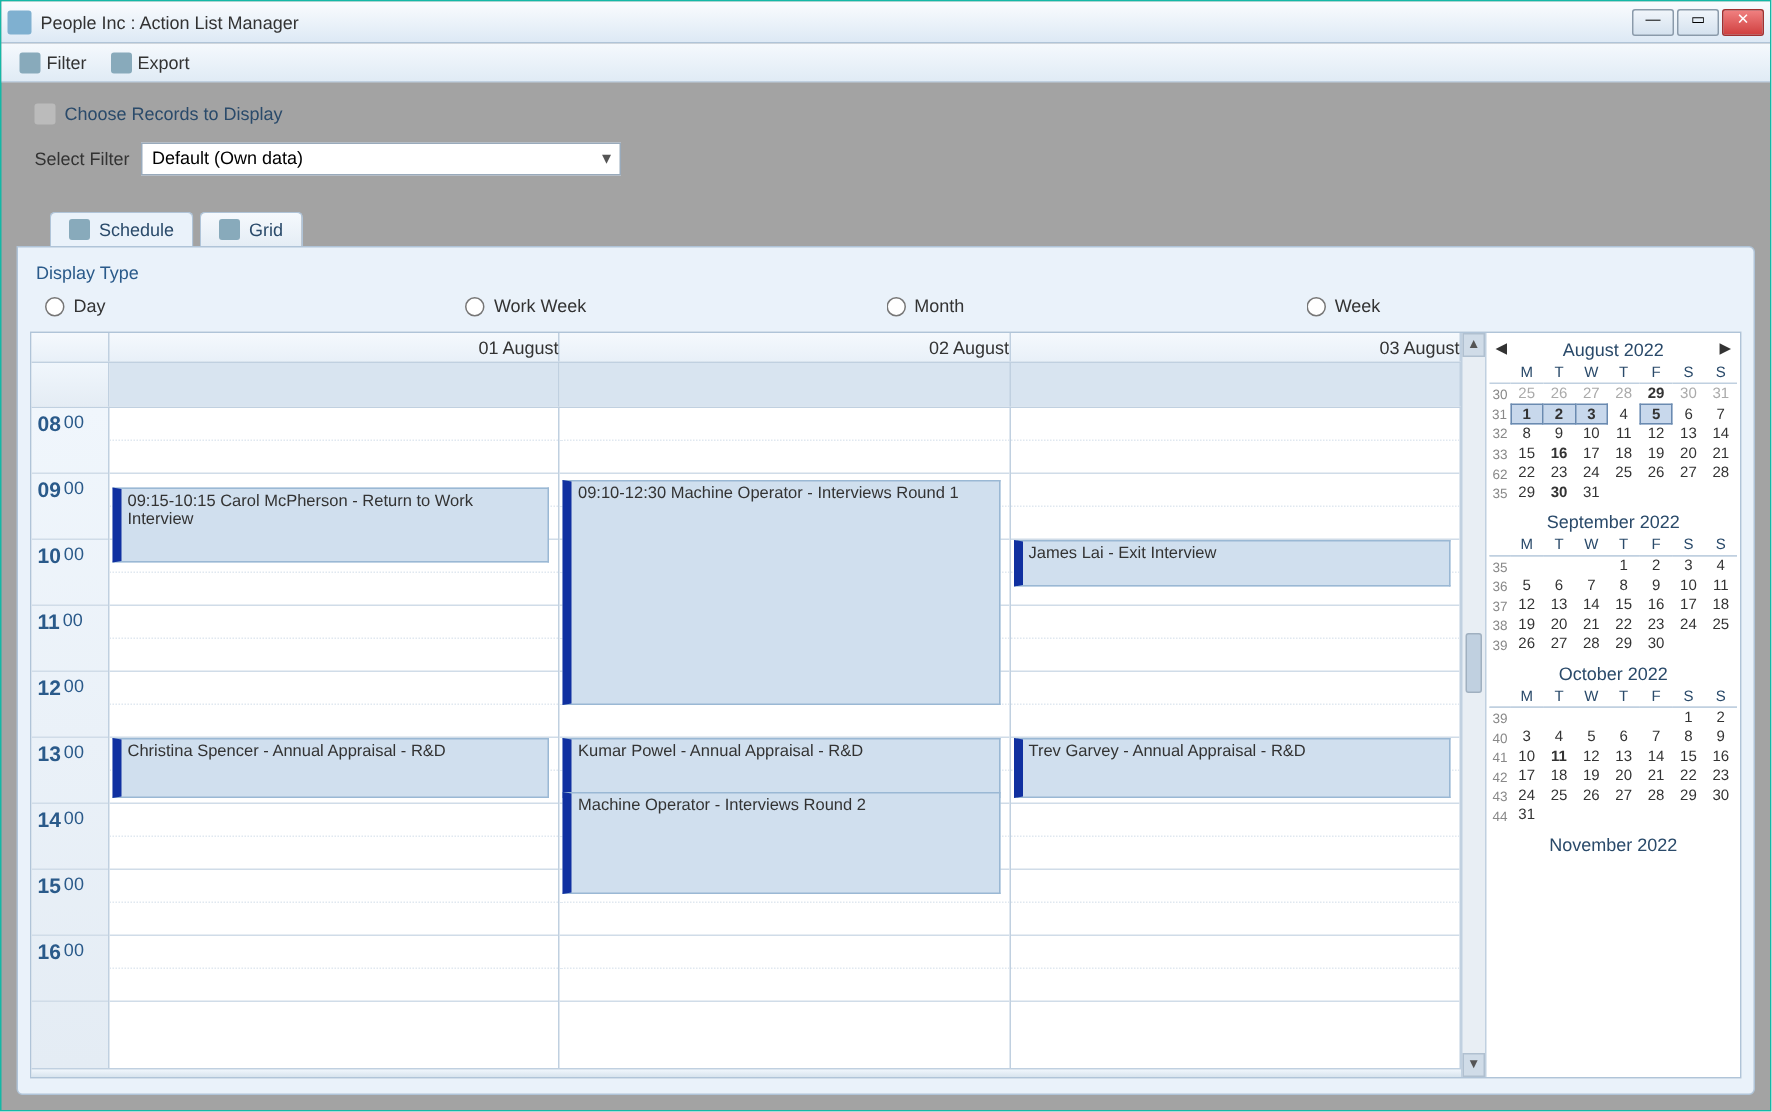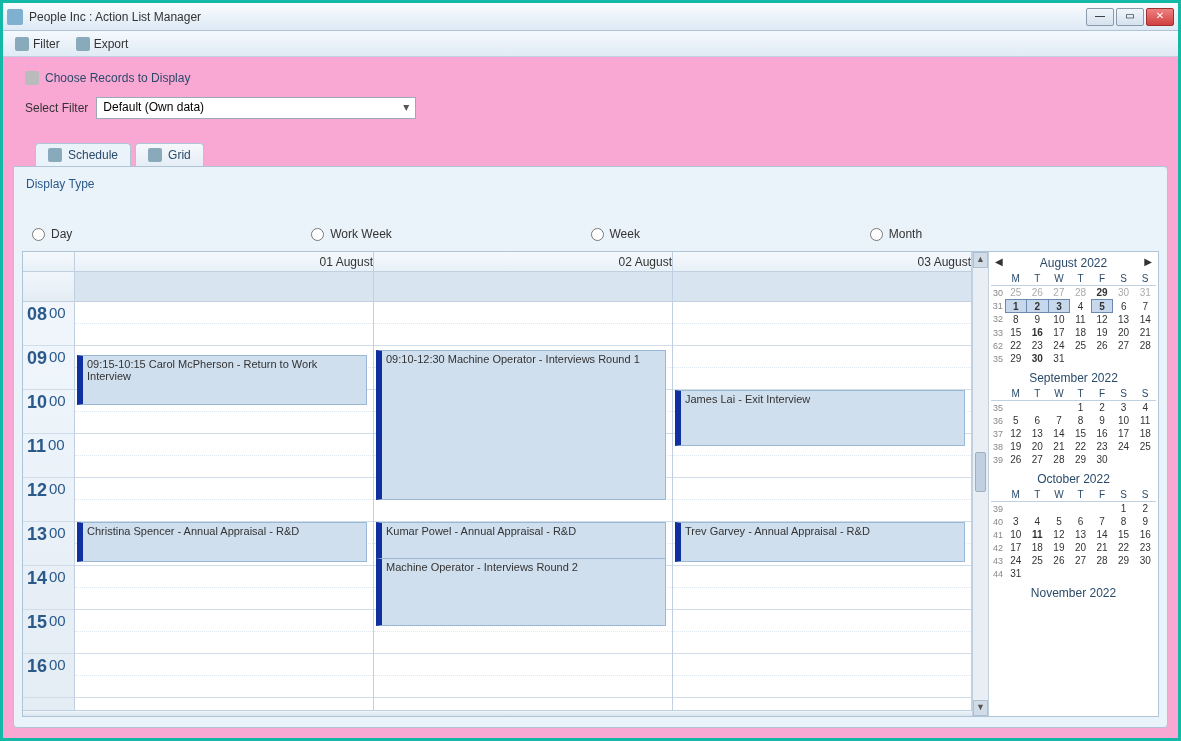--- a/index.html
+++ b/index.html
@@ -1,17 +1,17 @@
 <!DOCTYPE html>
 <html><head>
 <meta charset="utf-8">
 <style>
   * { box-sizing: border-box; font-family: "Segoe UI", Tahoma, sans-serif; font-size: 12px; }
   body { margin: 0; background: #e8f0f8; }
-  .window { width: 1181px; height: 741px; background: #f9a8d4; border: 3px solid #14b8a6; display: flex; flex-direction: column; }
+  .window { width: 1181px; height: 741px; background: #a3a3a3; border: 1px solid #14b8a6; display: flex; flex-direction: column; }
   .titlebar { height: 28px; background: linear-gradient(#fafcfe, #dde9f5); display: flex; align-items: center; padding: 0 4px; border-bottom: 1px solid #b0c4d8; }
   .titlebar .app-icon { width: 16px; height: 16px; margin-right: 6px; background: #7fb0d0; border-radius: 2px; }
   .titlebar .title { flex: 1; color: #333; }
   .win-btns { display: flex; gap: 2px; }
   .win-btn { width: 28px; height: 18px; border: 1px solid #8a9aaa; border-radius: 2px; background: linear-gradient(#f0f5fa,#d5e2ef); text-align: center; line-height: 14px; font-size: 10px; cursor: pointer; }
   .win-btn.close { background: linear-gradient(#f08080,#d04040); color:#fff; border-color:#a03030;}
   .toolbar { height: 26px; background: linear-gradient(#f5f9fd,#e0ebf5); border-bottom: 1px solid #c0d0e0; display: flex; align-items: center; padding: 0 6px; gap: 4px; }
   .toolbar .tb-btn { display: flex; align-items: center; gap: 4px; padding: 2px 6px; cursor: pointer; color:#333; }
   .tb-icon { width:14px; height:14px; background:#8ab; border-radius:2px;}
   .content { flex:1; padding: 6px 10px 10px 10px; display:flex; flex-direction:column; }
@@ -20,36 +20,36 @@
   .filter-row { display:flex; align-items:center; gap:8px; padding: 0 4px 24px 12px;}
   .filter-row label { color:#333;text-align:center; }
   .filter-select { width:320px; height:22px; border:1px solid #9ab; background:#fff; padding:2px 18px 2px 6px; position:relative;}
   .filter-select::after{content:"▾"; position:absolute; right:6px; top:2px; color:#555;}
   .tabs { display:flex; gap:0; margin-left:22px;}
   .tab { padding:4px 12px; border:1px solid #b0c4d8; border-bottom:none; background:linear-gradient(#f5f9fd,#e5edf5); border-radius:4px 4px 0 0; margin-right:4px; display:flex;align-items:center;gap:6px; cursor:pointer; color:#2a4a6a;}
   .tab.active{ background:#eaf2fa; }
   .tab-icon{width:14px;height:14px;background:#8ab;border-radius:2px;}
   .panel { border:1px solid #b0c4d8; background:#eaf2fa; flex:1; border-radius:0 4px 4px 4px; padding:6px 8px 10px 8px; display:flex; flex-direction:column;}
   .display-type-label{ color:#2a5a8a; padding:4px 4px 8px 4px;}
-  .radio-row{ display:flex; padding:0 10px 10px 10px;margin-top:28px;}
+  .radio-row{ display:flex; padding:0 10px 10px 10px;}
   .radio-row .ropt{ flex:1; display:flex; align-items:center; gap:6px; color:#333; cursor:pointer;}
   .radio-row input{margin:0;}
   .sched-wrap{ flex:1; display:flex; border:1px solid #b0c4d8; background:#fff; overflow:hidden;}
   .sched-main{ flex:1; display:flex; flex-direction:column; position:relative;}
   .day-headers{ display:flex; height:20px; border-bottom:1px solid #c0d0e0; background:linear-gradient(#f5f9fd,#e8f0f8);}
   .gutter-head{ width:52px; border-right:1px solid #c0d0e0;}
   .day-head{ flex:1; text-align:right; color:#333; border-right:1px solid #c0d0e0; line-height:20px;}
   .allday-row{ display:flex; height:30px; border-bottom:1px solid #c0d0e0;}
   .allday-row .gutter{width:52px; border-right:1px solid #c0d0e0; background:linear-gradient(#f0f6fc,#e4ecf4);}
   .allday-cell{ flex:1; background:#d8e4f0; border-right:1px solid #c0d0e0;}
   .grid-body{ flex:1; display:flex; overflow:hidden; position:relative;}
   .time-gutter{ width:52px; border-right:1px solid #c0d0e0; background:linear-gradient(#f0f6fc,#e4ecf4);}
   .time-slot{ height:44px; border-bottom:1px solid #d0dce8; position:relative; padding:2px 4px; color:#2a5a8a;}
-  .time-slot .hr{font-size:18px; font-weight:bold;}
-  .time-slot .mn{font-size:15px; vertical-align:top; margin-left:2px;}
+  .time-slot .hr{font-size:14px; font-weight:bold;}
+  .time-slot .mn{font-size:12px; vertical-align:top; margin-left:2px;}
   .day-cols{ flex:1; display:flex; position:relative;}
   .day-col{ flex:1; border-right:1px solid #c0d0e0; position:relative;}
   .half{ height:22px; border-bottom:1px dotted #e0e8f0;}
   .half.full{ border-bottom:1px solid #d0dce8;}
   .appt{ position:absolute; left:2px; right:6px; background:#d0dfee; border:1px solid #9ab8d4; border-left:6px solid #1030a0; padding:2px 4px; color:#333; overflow:hidden; font-size:11px;}
   .scrollbar{ width:16px; background:#e8eef4; border-left:1px solid #c0d0e0; position:relative;}
   .scroll-arrow{ height:16px; background:#d0dce8; border:1px solid #b0c0d0; text-align:center; line-height:12px; font-size:9px; color:#555;}
   .scroll-thumb{ position:absolute; left:2px; right:2px; top:200px; height:40px; background:#c0d0e0; border:1px solid #a0b0c0; border-radius:2px;}
   .mini-cals{ width:170px; border-left:1px solid #c0d0e0; background:#fff; overflow-y:auto; padding:2px;}
   .mcal{ margin-bottom:4px;}
@@ -124,25 +124,25 @@
         <label class="ropt">
             <input type="radio" name="dt" style="">
             <span>Day</span>
           </label>
         <label class="ropt">
             <input type="radio" name="dt" style="">
             <span>Work Week</span>
           </label>
         <label class="ropt">
             <input type="radio" name="dt" style="">
-            <span>Week</span>
+            <span>Month</span>
           </label>
         <label class="ropt">
             <input type="radio" name="dt" style="">
-            <span>Month</span>
+            <span>Week</span>
           </label>
       </div>
 
       <div class="sched-wrap">
         <div class="sched-main">
           <div class="day-headers">
             <div class="gutter-head"></div>
             <div class="day-head">01 August</div>
             <div class="day-head">02 August</div>
             <div class="day-head">03 August</div>
@@ -223,21 +223,21 @@
                   <div class="half"></div>
                   <div class="half full"></div>
                   <div class="half"></div>
                   <div class="half full"></div>
                   <div class="half"></div>
                   <div class="half full"></div>
                   <div class="half"></div>
                   <div class="half full"></div>
                   <div class="half"></div>
                   <div class="half full"></div>
-                  <div class="appt" style="top: 88px; height: 56px;">James Lai - Exit Interview</div>
+                  <div class="appt" style="top: 88px; height: 31px;">James Lai - Exit Interview</div>
                   <div class="appt" style="top: 220px; height: 40px;">Trev Garvey - Annual Appraisal - R&amp;D</div>
                 </div>
             </div>
           </div>
           <div class="handle"></div>
         </div>
         <div class="scrollbar">
           <div class="scroll-arrow">▲</div>
           <div class="scroll-thumb"></div>
           <div class="scroll-arrow" style="position:absolute;bottom:0;left:0;right:0;">▼</div>

